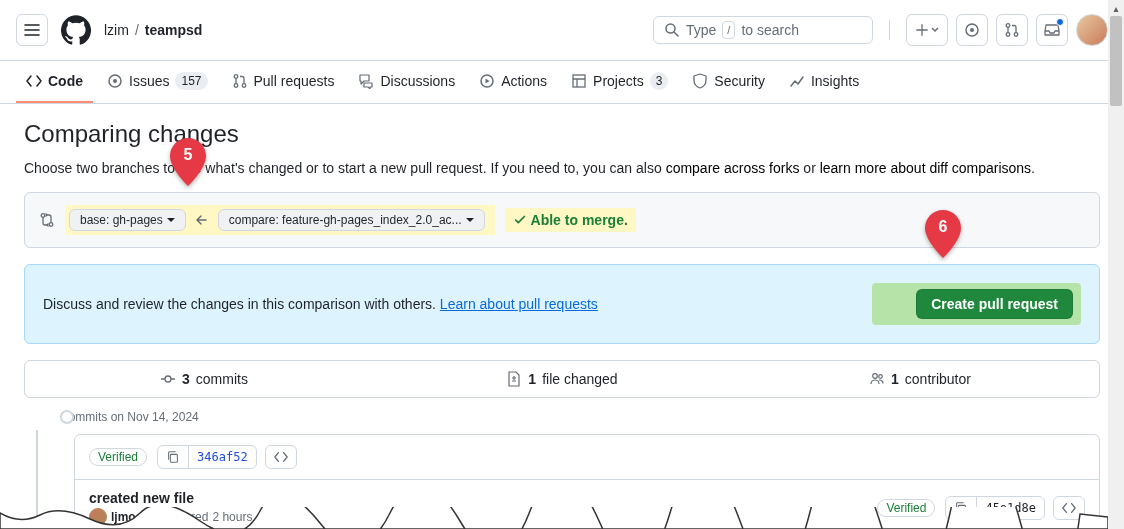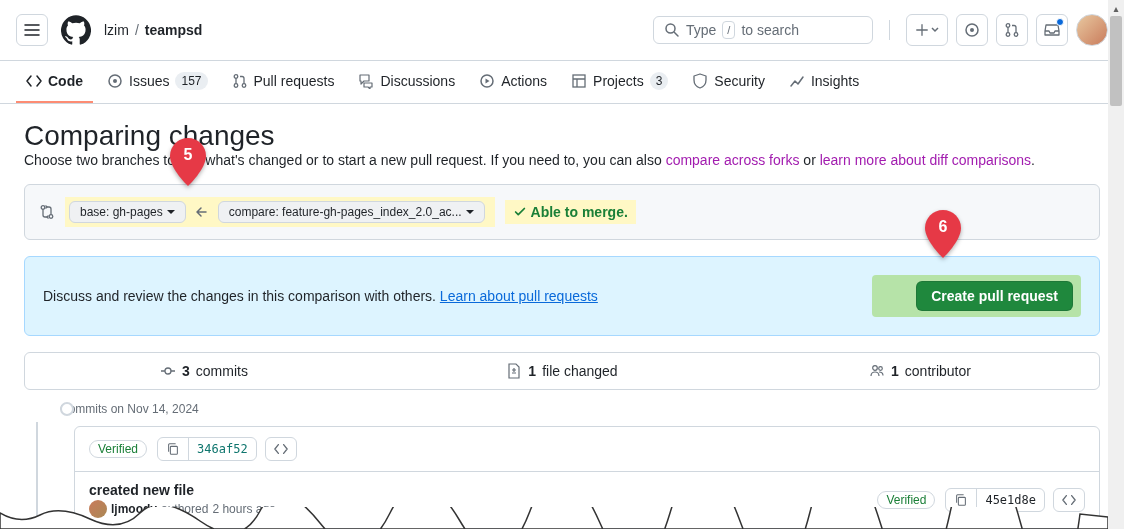--- a/index.html
+++ b/index.html
@@ -15,23 +15,23 @@
   .top-icons { display: flex; gap: 8px; align-items: center; }
   .icon-btn { width: 32px; height: 32px; border: 1px solid #d0d7de; border-radius: 6px; display: flex; align-items: center; justify-content: center; position: relative;}
   .icon-btn .plus-caret { display: flex; align-items: center; gap:2px;}
   .notif-dot { position:absolute; top:3px; right:3px; width:8px; height:8px; background:#0969da; border-radius:50%; border:1px solid #fff;}
   .avatar { width: 32px; height: 32px; border-radius: 50%; background: linear-gradient(135deg,#e8c8a0,#c97b5b); border:1px solid #d0d7de;}
   .repo-nav { display: flex; align-items: center; gap: 4px; padding: 0 16px; border-bottom: 1px solid #d0d7de; font-size: 14px; }
   .repo-nav-item { display: flex; align-items: center; gap: 6px; padding: 10px 10px; color: #1f2328; border-bottom: 2px solid transparent; line-height: 20px;}
   .repo-nav-item.active { border-bottom-color: #fd8c73; font-weight: 600; }
   .repo-nav-item .counter { background: #eaeef2; border-radius: 20px; padding: 0 6px; font-size: 12px; color:#1f2328; font-weight: 400; line-height:18px;}
   .main { padding: 16px 24px; }
-  h1 { font-size: 28px; font-weight: 400; margin-bottom: 0; }
+  h1 { font-size: 24px; font-weight: 400; margin-bottom: 12px; }
   .subtitle { font-size: 14px; color: #1f2328; margin-bottom: 16px; }
-  .subtitle a { color: #a21caf; text-decoration: none; }
+  .subtitle a { color: #000000; text-decoration: none; }
   .compare-bar { border: 1px solid #d0d7de; border-radius: 6px; padding: 12px 14px; display: flex; align-items: center; gap: 10px; background: #f6f8fa; margin-bottom: 16px; position: relative;}
   .hl { background: #fff8c5; padding: 4px 0; border-radius: 0; display:flex; align-items:center; gap:8px;}
   .branch-sel { background: #eff1f3; border: 1px solid #d0d7de; border-radius: 6px; padding: 3px 10px; font-size: 12px; font-weight: 500; display: inline-flex; align-items: center; gap: 4px;}
   .branch-sel .caret { border-top: 4px solid #1f2328; border-left: 4px solid transparent; border-right: 4px solid transparent;}
   .able { color: #1a7f37; font-weight: 600; display:inline-flex; align-items:center; gap:4px;}
   .muted { color: #656d76; }
   .pr-banner { border: 1px solid #a6d8ff; background: #ddf4ff; border-radius: 6px; padding: 18px 18px; display: flex; align-items: center; margin-bottom: 16px;}
   .pr-banner a { color: #0969da; text-decoration: underline; }
   .pr-spacer { flex:1;}
   .pr-btn-wrap { background: #b6e3a8; padding: 6px 8px; border-radius: 4px;}
@@ -273,21 +273,21 @@
     <div class="commit-list">
       <div class="commit-row">
         <span class="verified-badge">Verified</span>
         <div class="sha-group">
           <div class="sha-btn">
             <svg width="14" height="14" viewBox="0 0 16 16">
                 <rect x="5" y="5" width="8" height="9" stroke="#656d76" fill="none" stroke-width="1.2" rx="1"></rect>
                 <path d="M3 11V3a1 1 0 0 1 1-1h7" stroke="#656d76" fill="none" stroke-width="1.2"></path>
               </svg>
           </div>
-          <a href="#" class="sha-text" style="color:#0f766e; text-decoration:none;">346af52</a>
+          <a href="#" class="sha-text" style="color:#1d4ed8; text-decoration:none;">346af52</a>
         </div>
         <div class="code-btn">
           <svg width="14" height="14" viewBox="0 0 16 16">
               <path d="M5 3L1 8l4 5M11 3l4 5-4 5" stroke="#656d76" fill="none" stroke-width="1.5" stroke-linecap="round" stroke-linejoin="round"></path>
             </svg>
         </div>
       </div>
       <div class="commit-row">
         <div class="commit-info">
           <span class="commit-title">

